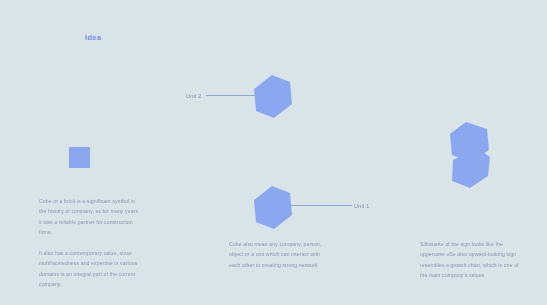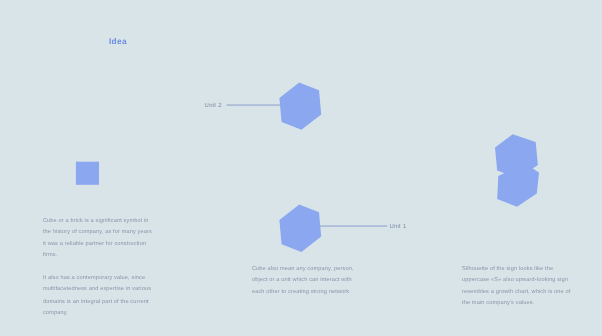--- a/index.html
+++ b/index.html
@@ -18,21 +18,21 @@
     position: absolute;
     left: 0;
     top: 0;
     width: 547px;
     height: 305px;
   }
 
   
   .idea-title {
     position: absolute;
-    left: 99px;
+    left: 85px;
     top: 33px;
     font-size: 7.5px;
     font-weight: bold;
     letter-spacing: 0.35px;
     color: #6b8ce0;
     white-space: nowrap;
   }
 
   
   .shape-layer {

